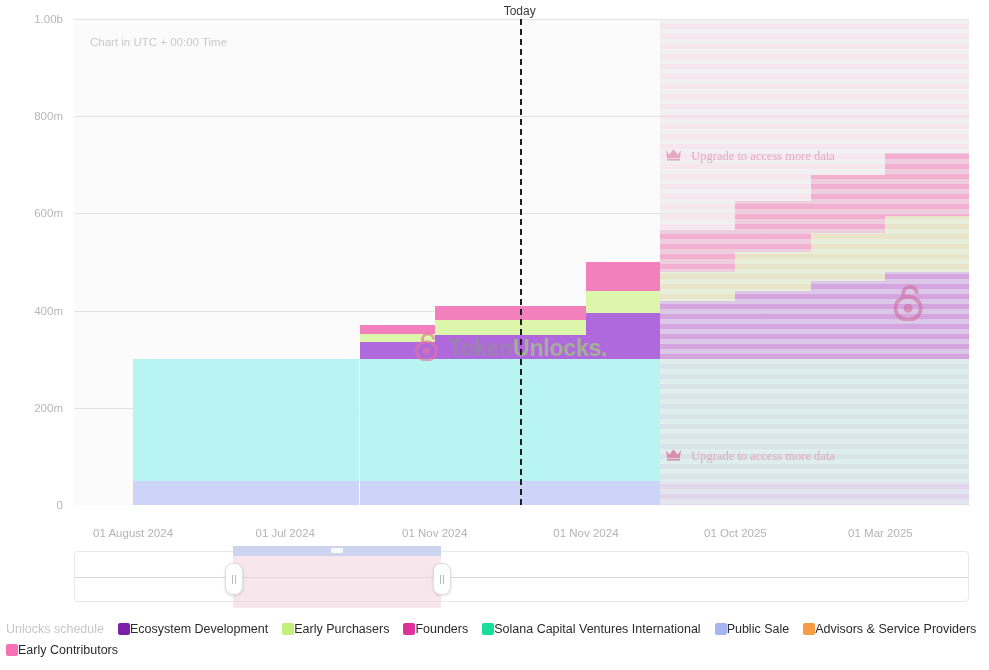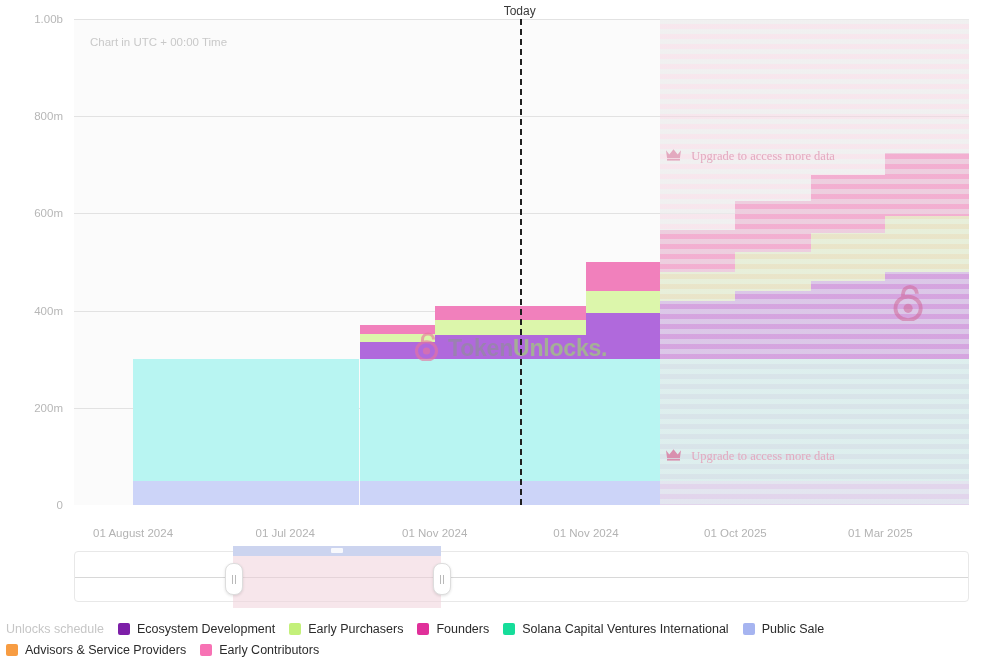--- a/index.html
+++ b/index.html
@@ -223,21 +223,20 @@
     row-gap: 7px;
     font-size: 12.5px;
   }
   #legend-title {
     color: #c6c6c6;
     font-size: 12.5px;
   }
   .legend-item {
     display: flex;
     align-items: center;
-    gap: 7px;
     white-space: nowrap;
   }
   .legend-swatch {
     width: 12px;
     height: 12px;
     border-radius: 2px;
     flex: 0 0 auto;
   }
   .legend-label { color: #2b2b2b; }
 </style>

